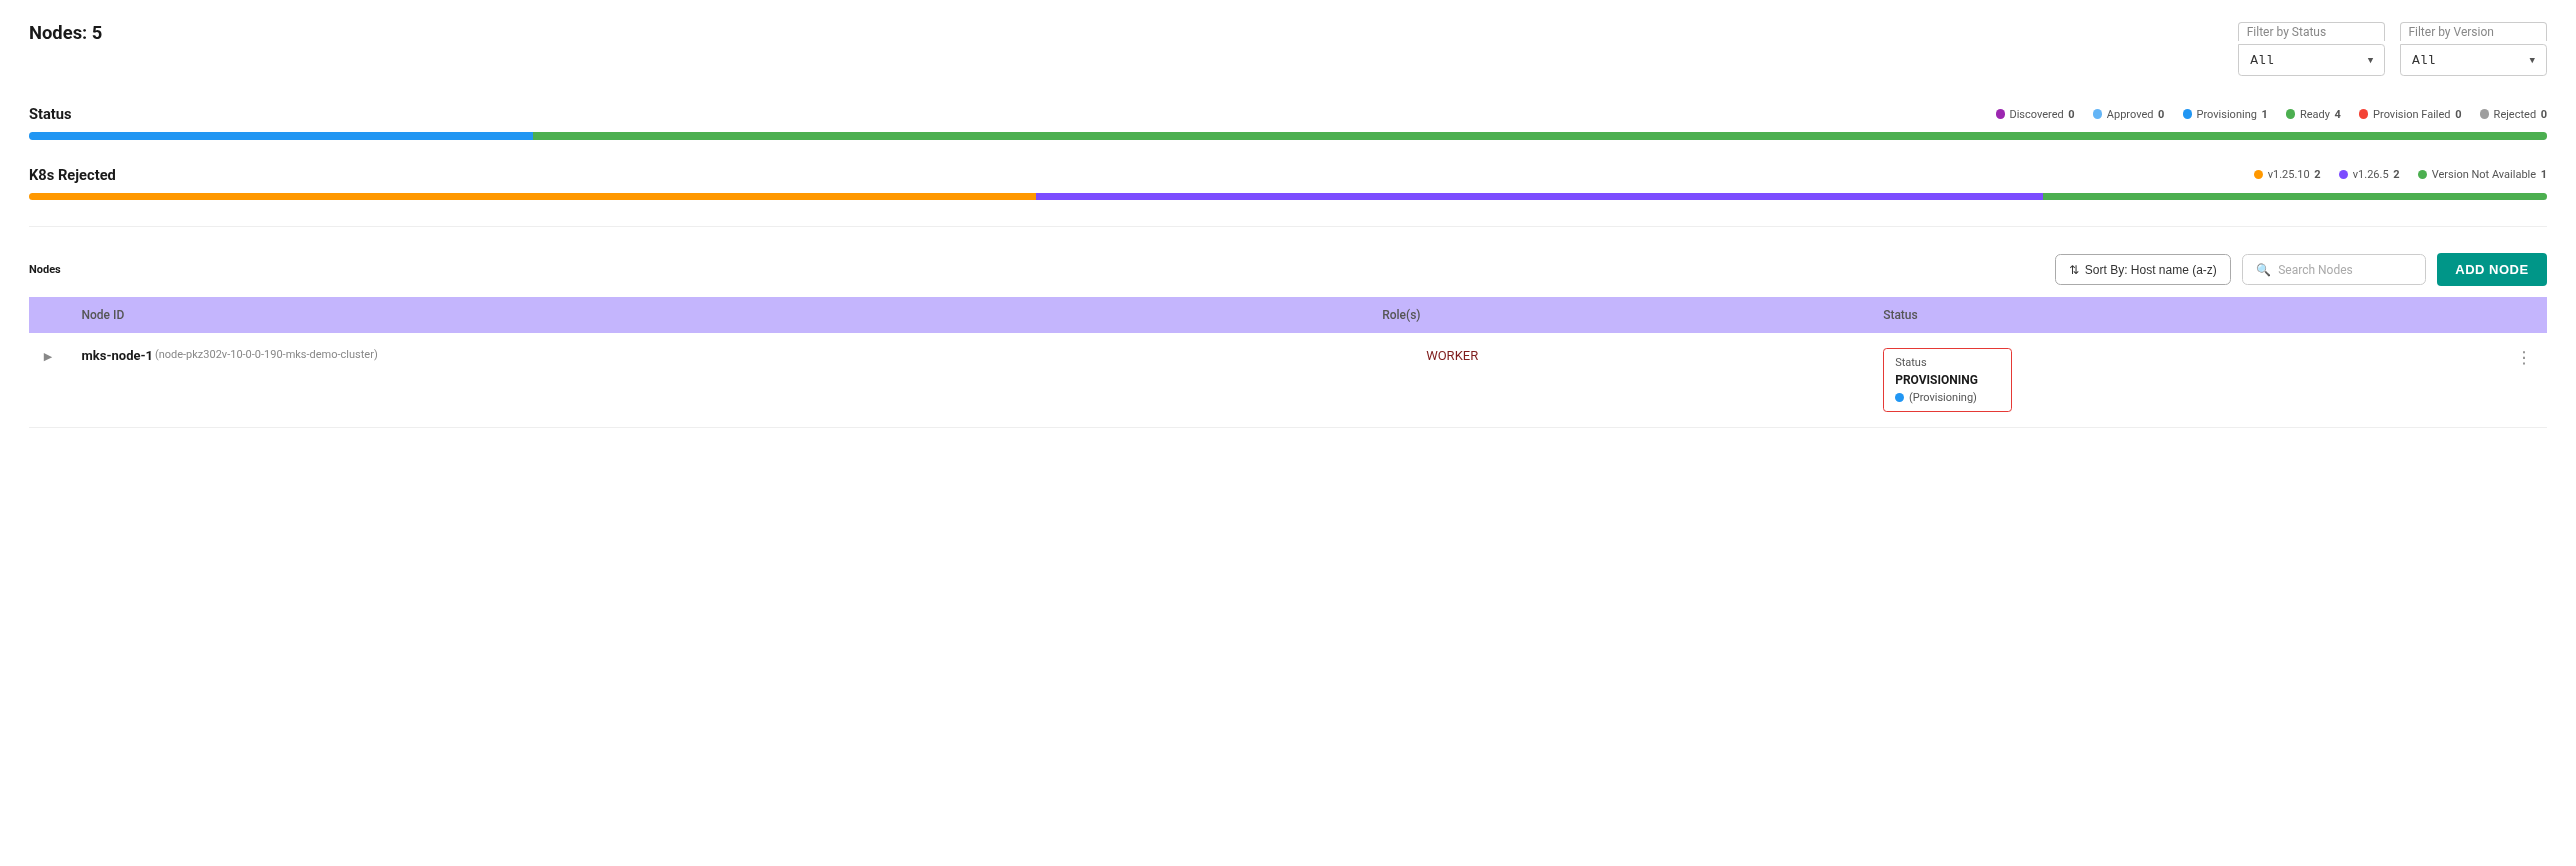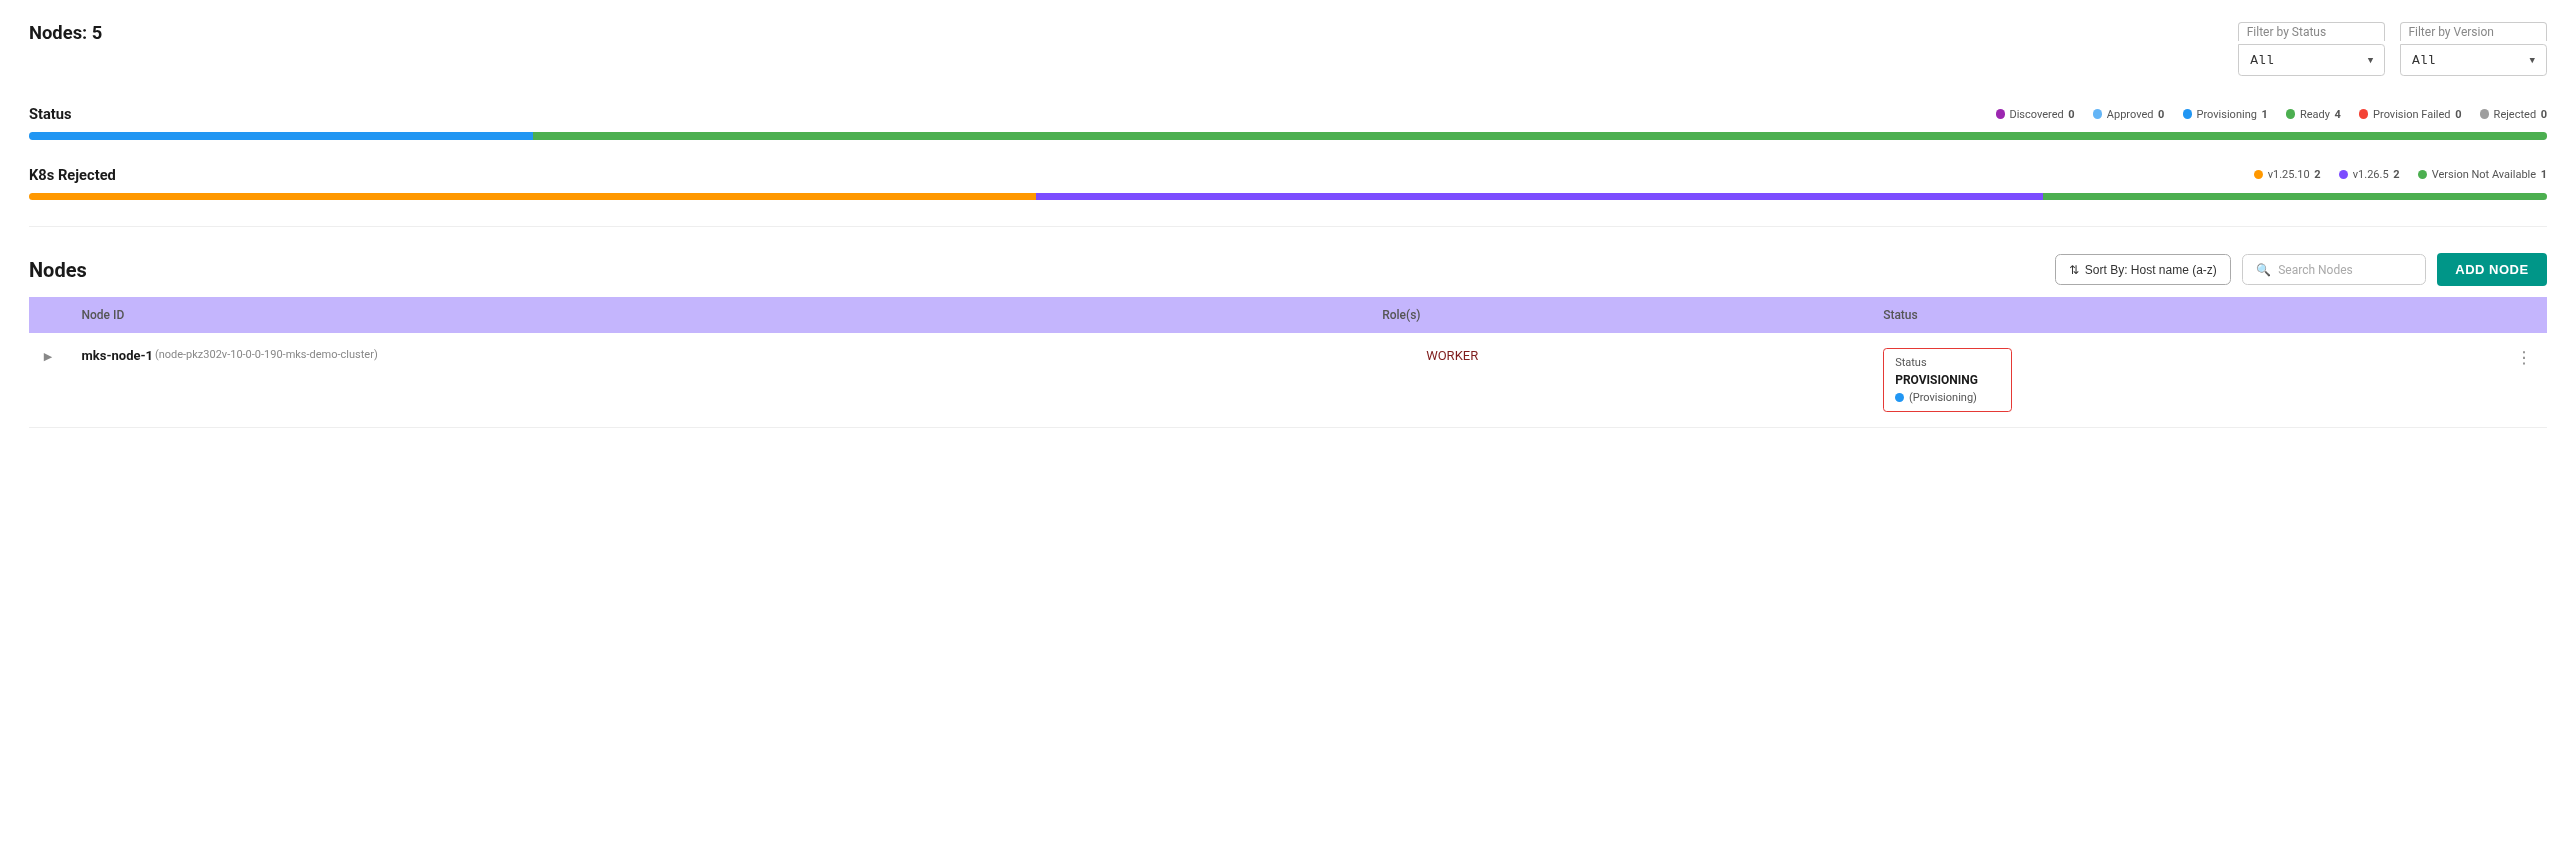--- a/index.html
+++ b/index.html
@@ -110,21 +110,21 @@
     
     
     .nodes-section-header {
       display: flex;
       justify-content: space-between;
       align-items: center;
       margin-bottom: 11px;
       padding-top: 11px;
     }
     .nodes-section-title {
-      font-size: 20px;
+      font-size: 11px;
       font-weight: 700;
       color: #1a1a1a;
     }
     .nodes-controls {
       display: flex;
       gap: 11px;
       align-items: center;
     }
     .sort-btn {
       display: flex;

